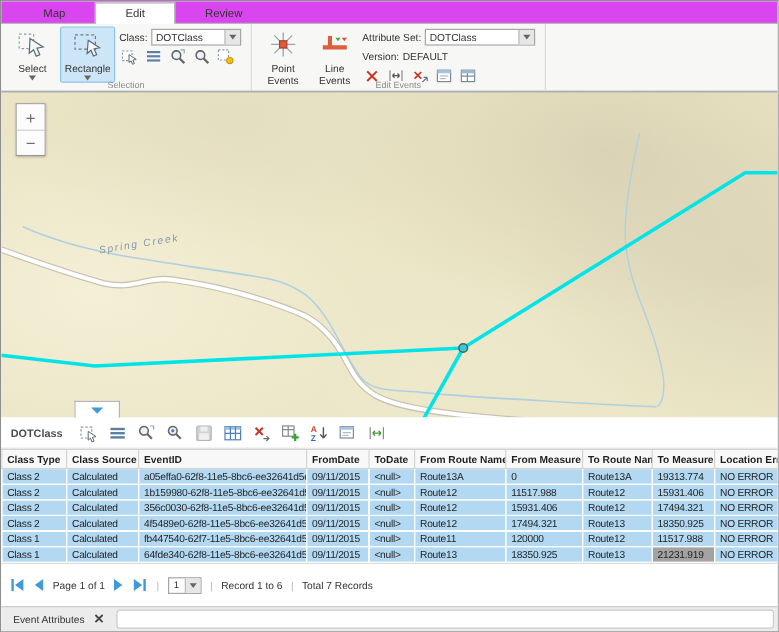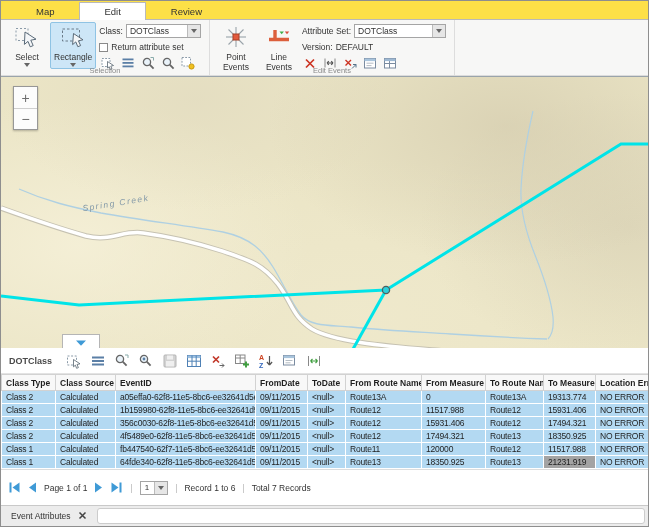--- a/index.html
+++ b/index.html
@@ -1,21 +1,21 @@
 <!DOCTYPE html>
 <html><head>
 <meta charset="utf-8">
 <style>
   html,body{margin:0;padding:0;background:#dfe3e6;}
   *{box-sizing:border-box;}
   .app{width:649px;height:527px;border:1px solid #8e8e8e;background:#fff;display:flex;flex-direction:column;
        font-family:"Liberation Sans",sans-serif;color:#333;position:relative;overflow:hidden;}
 
   
-  .tabstrip{height:19px;background:#fde047;display:flex;align-items:flex-end;padding-left:10px;border-bottom:1px solid #b9b9b9;}
+  .tabstrip{height:19px;background:#d946ef;display:flex;align-items:flex-end;padding-left:10px;border-bottom:1px solid #b9b9b9;}
   .rtab{padding:0 24px;font-size:9.5px;color:#333;height:17px;line-height:17px;border:1px solid transparent;border-bottom:none;}
   .rtab.active{background:#fff;border-color:#b9b9b9;margin-bottom:-1px;height:18px;}
 
   
   .ribbon{height:56px;background:#f7f7f6;display:flex;border-bottom:1px solid #dcdcdc;}
   .rgroup{position:relative;display:flex;align-items:flex-start;gap:3px;padding:2px 8px 10px 6px;border-right:1px solid #ddd;}
   .group-label{position:absolute;bottom:0;left:0;right:0;text-align:center;font-size:7.5px;color:#8a8a8a;}
   .bigbtn{min-width:40px;display:flex;flex-direction:column;align-items:center;gap:1px;font-size:8.5px;color:#333;
           padding:2px 3px 1px;border:1px solid transparent;border-radius:2px;}
   .bigbtn.active{background:#cde6f7;border-color:#8fc3e4;}
@@ -97,24 +97,20 @@
       </div>
       <div class="rcol">
         <div class="rrow">
           <span>Class:</span>
           <div class="dropdown" style="width:75px;">
             <span>DOTClass</span>
             <span class="dd-btn">
                 <span class="caret"></span>
               </span>
           </div>
-        </div>
-        <div class="rrow">
-          <span class="checkbox"></span>
-          <span>Return attribute set</span>
         </div>
         <div class="rrow icnrow">
             <span class="icn">
               <svg width="14" height="14" viewBox="0 0 14 14">
                 <rect x="1" y="2.5" width="8" height="8" fill="#fff" stroke="#8a9aa8" stroke-dasharray="1.8 1.4"></rect>
                 <path d="M6.5 5.5 L12.5 9.5 L9.8 10.1 L11 13 L9.4 13.6 L8.3 10.8 L6.5 12 Z" fill="#fff" stroke="#55636e" stroke-width="0.8"></path>
               </svg>
             </span>
             <span class="icn">
               <svg width="14" height="14" viewBox="0 0 14 14">

